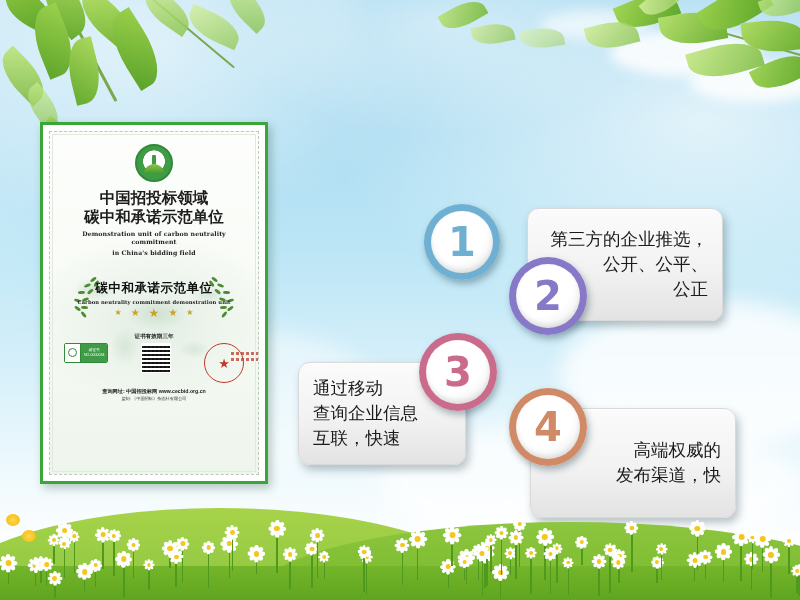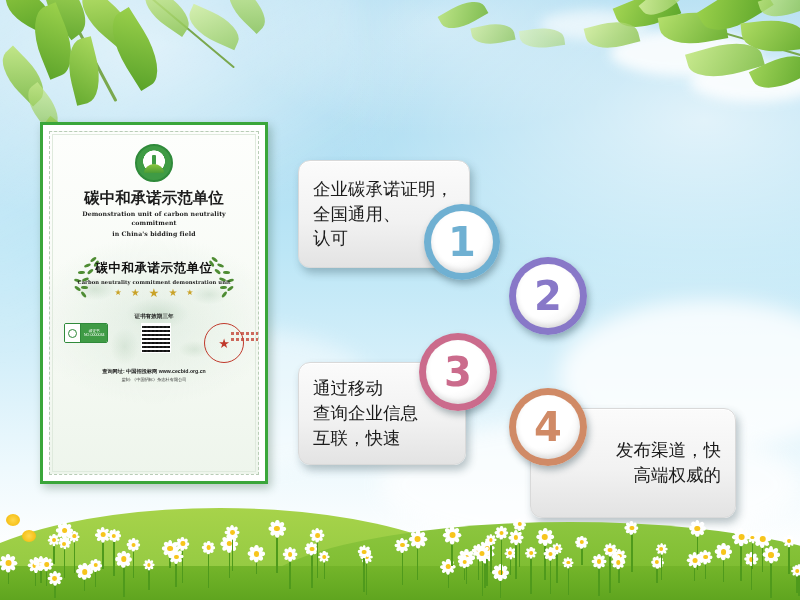--- a/index.html
+++ b/index.html
@@ -221,20 +221,21 @@
 
   <div class="cert-frame">
     <div class="cert-inner">
       <div class="cert-map"></div>
 
       <div class="cert-logo">
         <span class="mark"></span>
       </div>
 
       <div class="cert-body">
+        <div class="cert-h1">中国招投标领域</div>
         <div class="cert-h1">碳中和承诺示范单位</div>
         <div class="cert-en">Demonstration unit of carbon neutrality commitment</div>
         <div class="cert-en">in China's bidding field</div>
 
 
         <div class="wreath">
           <div class="laurel l">
             <i class="lv" style="left:24px;top:2px;transform:rotate(-35deg)"></i>
             <i class="lv" style="left:18px;top:8px;transform:rotate(-20deg)"></i>
             <i class="lv" style="left:12px;top:15px;transform:rotate(-5deg)"></i>
@@ -294,33 +295,33 @@
           </div>
           <div class="cert-url">
             <div class="u1">查询网址: 中国招投标网 www.cecbid.org.cn</div>
             <div class="u2">监制: 《中国招标》杂志社有限公司</div>
           </div>
         </div>
       </div>
     </div>
   </div>
 
-  <div class="card" id="card1">
-    <div>
-      <div>企业碳承诺证明，</div>
-      <div>全国通用、</div>
-      <div>认可</div>
-    </div>
-  </div>
   <div class="badge" id="badge1">
     <span class="ring" style="background:#6fb0d2"></span>
     <span class="disc"></span>
     <span class="num" style="color:#6fb0d2">1</span>
   </div>
 
+  <div class="card" id="card2">
+    <div>
+      <div>第三方的企业推选，</div>
+      <div>公开、公平、</div>
+      <div>公正</div>
+    </div>
+  </div>
   <div class="badge" id="badge2">
     <span class="ring" style="background:#8878c8"></span>
     <span class="disc"></span>
     <span class="num" style="color:#8878c8">2</span>
   </div>
 
   <div class="card" id="card3">
     <div>
       <div>通过移动</div>
       <div>查询企业信息</div>
@@ -328,22 +329,22 @@
     </div>
   </div>
   <div class="badge" id="badge3">
     <span class="ring" style="background:#cb6b8c"></span>
     <span class="disc"></span>
     <span class="num" style="color:#cb6b8c">3</span>
   </div>
 
   <div class="card" id="card4">
     <div>
+      <div>高端权威的</div>
       <div>发布渠道，快</div>
-      <div>高端权威的</div>
     </div>
   </div>
   <div class="badge" id="badge4">
     <span class="ring" style="background:#d08a66"></span>
     <span class="disc"></span>
     <span class="num" style="color:#d08a66">4</span>
   </div>
 
   <div class="grass-wrap">
     <div class="hill hill-c"></div>

